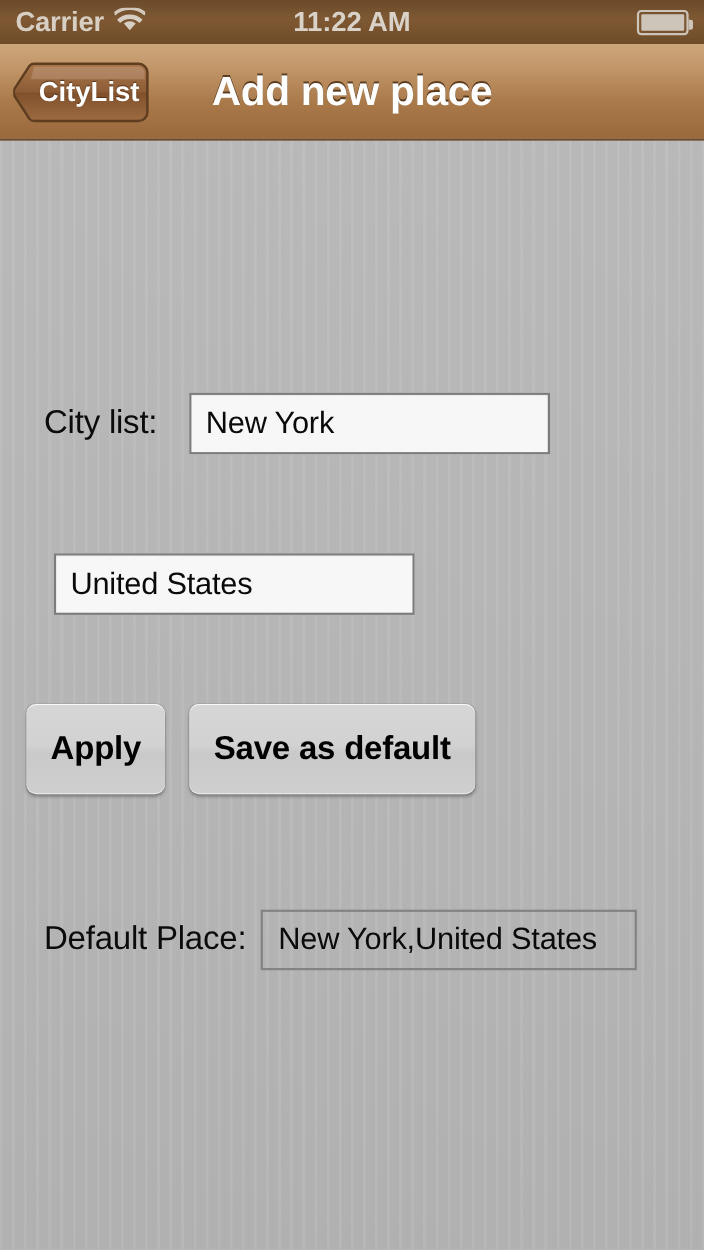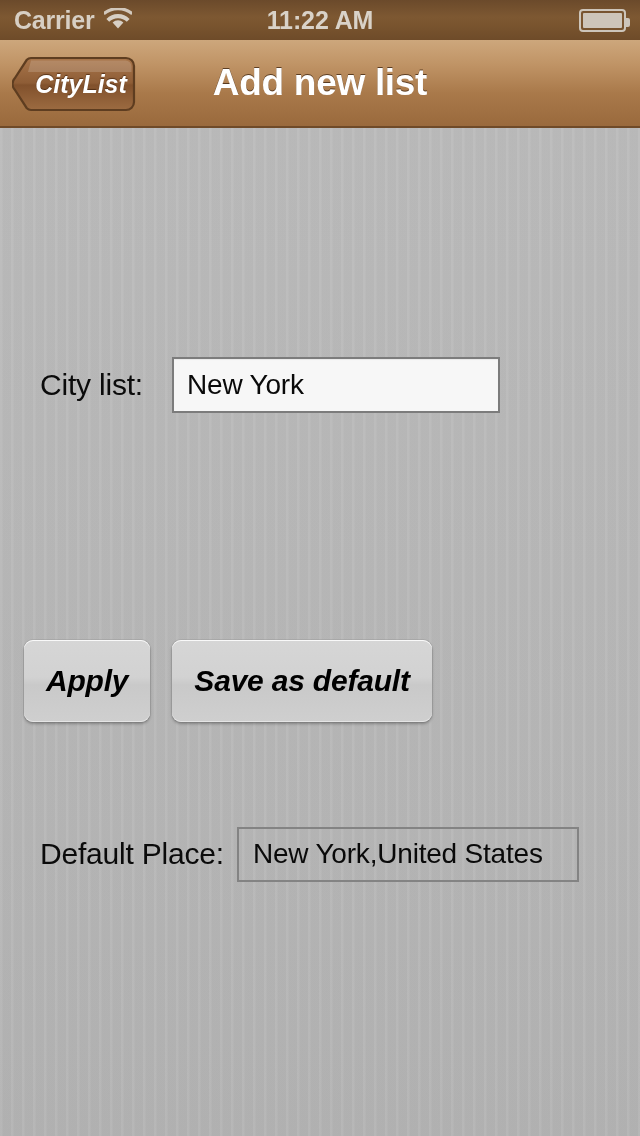--- a/index.html
+++ b/index.html
@@ -120,21 +120,20 @@
     text-shadow: 0 -1px 0 rgba(60,35,15,0.75);
     letter-spacing: -0.3px;
   }
   .back-button {
     position: absolute;
     left: 12px;
     top: 16px;
     width: 124px;
     height: 56px;
     cursor: pointer;
-    font-style: italic;
   }
   .back-button-label {
     position: absolute;
     left: 0; top: 0;
     width: 124px;
     height: 56px;
     line-height: 56px;
     text-align: center;
     padding-left: 14px;
     box-sizing: border-box;
@@ -235,21 +234,20 @@
     font-size: 30px;
     font-weight: bold;
     color: #000000;
     letter-spacing: -0.2px;
     cursor: pointer;
     display: flex;
     align-items: center;
     justify-content: center;
     padding: 0 22px;
     white-space: nowrap;
-    font-style: italic;
   }
 </style>
 </head>
 <body>
 
 <div id="screen">
 
   <div class="status-bar">
     <div class="status-left">
       <span class="carrier-text">Carrier</span>
@@ -278,31 +276,32 @@
             <stop offset="48%" stop-color="#8e5d36"></stop>
             <stop offset="52%" stop-color="#81512c"></stop>
             <stop offset="100%" stop-color="#9c6b41"></stop>
           </linearGradient>
         </defs>
         <path d="M19 2 H114 a8 8 0 0 1 8 8 V46 a8 8 0 0 1 -8 8 H19 a6 6 0 0 1 -4.2 -1.8 L2.6 33.4 a8 8 0 0 1 0 -10.8 L14.8 3.8 A6 6 0 0 1 19 2 Z" fill="url(#backGrad)" stroke="#5e3d20" stroke-width="2.2"></path>
         <path d="M19 4.6 H113.5 a6 6 0 0 1 6 6 V16 H16 Z" fill="rgba(255,255,255,0.16)"></path>
       </svg>
       <span class="back-button-label">CityList</span>
     </div>
-    <div class="nav-title">Add new list</div>
+    <div class="nav-title">Add new place</div>
   </div>
 
   <div class="content">
 
     <div class="form-row" id="row-city">
       <span class="field-label">City list:</span>
       <div class="text-field" id="city-input" placeholder="">New York</div>
     </div>
 
     <div class="form-row" id="row-country">
+      <div class="text-field" id="country-input" placeholder="">United States</div>
     </div>
 
     <div class="button-row">
       <button class="push-button">Apply</button>
       <button class="push-button">Save as default</button>
     </div>
 
     <div class="form-row" id="row-default">
       <span class="field-label">Default Place:</span>
       <div class="readonly-field" id="default-value">New York,United States</div>

